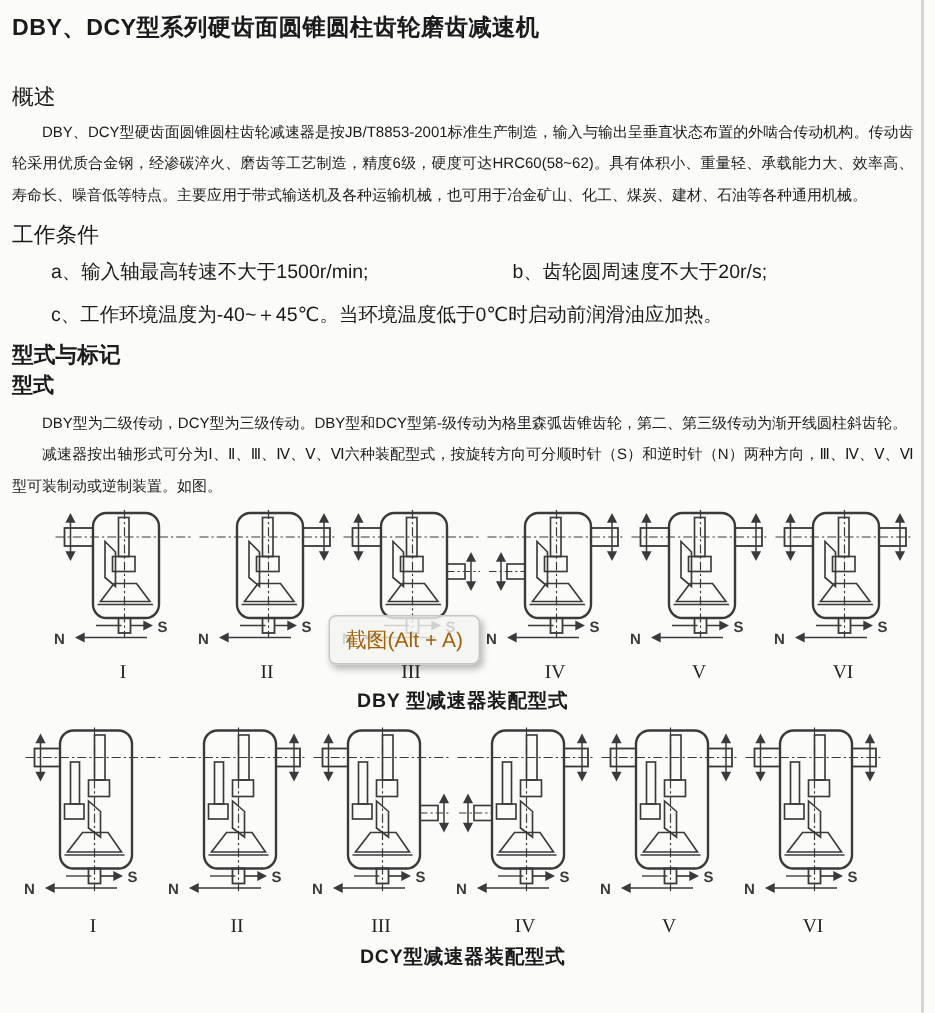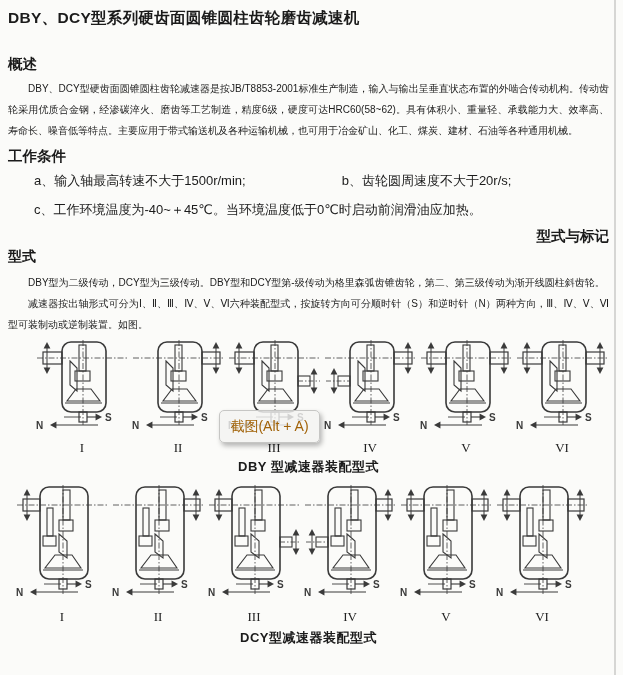--- a/index.html
+++ b/index.html
@@ -4,28 +4,28 @@
 <style>
   html,body{margin:0;padding:0;}
   body{
     width:623px;height:675px;position:relative;overflow:hidden;
     background:#fbfbf9;color:#1b1b1b;
     font-family:"Liberation Sans","DejaVu Sans",sans-serif;
   }
   .page{padding:6px 14px 0 8px;position:relative;}
   .page-edge{position:absolute;top:0;right:7px;width:2px;height:675px;background:#d6d6d4;}
   .doc-title{font-size:15.5px;font-weight:bold;margin:2px 0 26px 0;letter-spacing:.3px;}
-  .sec-heading{font-size:14.5px;font-weight:bold;margin:0 0 4px 0;}
+  .sec-heading{font-size:14.5px;font-weight:normal;margin:0 0 4px 0;}
   .sub-heading{font-size:14px;font-weight:bold;margin:2px 0 6px 0;}
   .body-text{font-size:10px;line-height:21px;margin:0;text-indent:2em;text-align:justify;}
   .cond-row{display:flex;font-size:13px;line-height:18px;margin:6px 0 0 0;}
   .cond-a{margin-left:2em;}
   .cond-b{margin-left:96px;}
   .cond-c{font-size:13px;line-height:18px;margin:11px 0 6px 2em;}
-  .tm-heading{font-size:14.5px;font-weight:bold;margin:8px 0 2px 0;text-align:right;}
+  .tm-heading{font-size:14.5px;font-weight:bold;margin:8px 0 2px 0;}
   .fig-row{display:flex;justify-content:space-between;align-items:flex-end;}
   .fig-row-1{padding:4px 16px 0 26px;}
   .fig-row-2{padding:6px 112px 0 6px;}
   .fig-cell{display:flex;flex-direction:column;align-items:center;}
   .fig-caption{text-align:center;font-size:13px;font-weight:bold;margin:2px 0 2px 0;letter-spacing:.5px;}
   .fig-caption-2{margin-top:4px;}
   .snip-tooltip{
     position:absolute;left:219px;top:410px;width:99px;height:31px;
     background:rgba(243,243,241,.82);border:1px solid #c6c6c4;border-radius:5px;
     box-shadow:2px 3px 5px rgba(0,0,0,.28);

